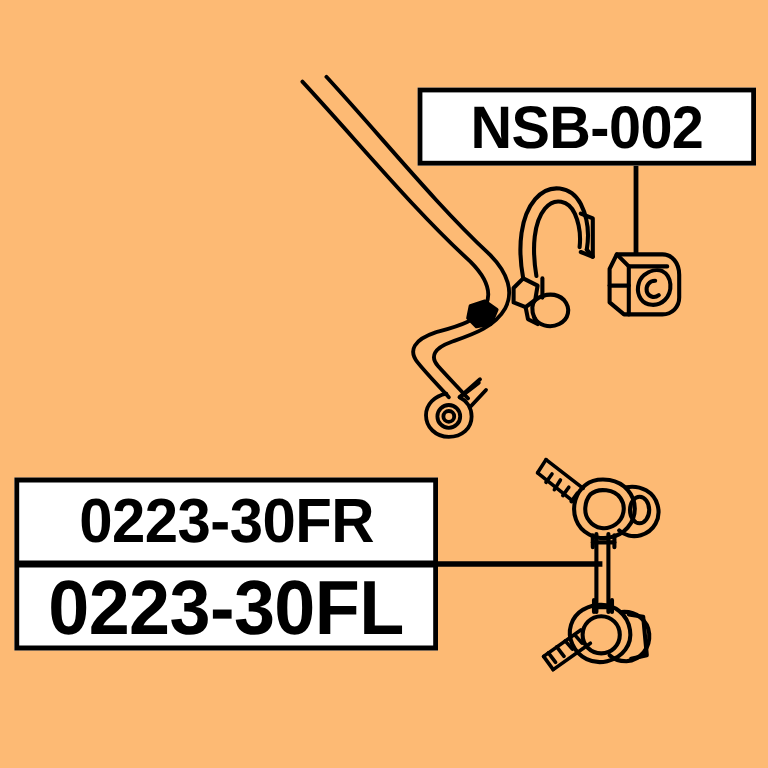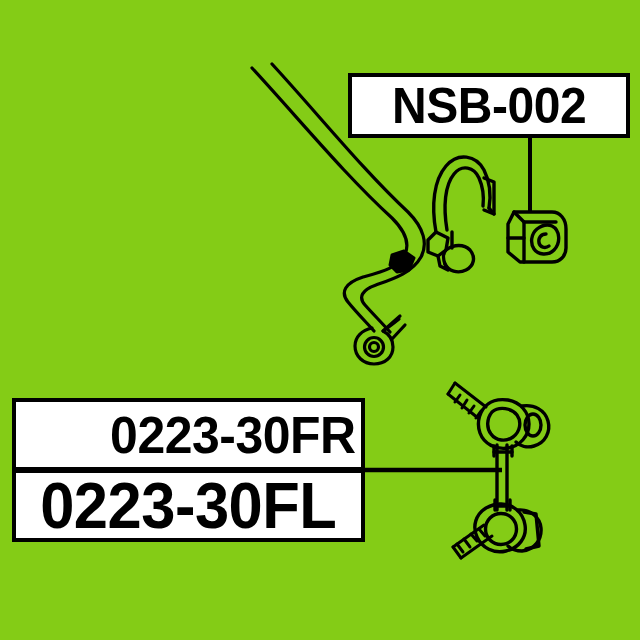--- a/index.html
+++ b/index.html
@@ -7,21 +7,21 @@
     padding: 0;
     background: #ffffff;
   }
   body {
     font-family: "Liberation Sans", sans-serif;
   }
   #diagram {
     position: relative;
     width: 640px;
     height: 640px;
-    background: #84cc16;
+    background: #fdba74;
     overflow: hidden;
   }
   #art {
     position: absolute;
     left: 0;
     top: 0;
     width: 640px;
     height: 640px;
   }
   .label-box {
@@ -46,21 +46,20 @@
     height: 65px;
     font-size: 50px;
   }
   #label-fr {
     left: 12px;
     top: 398px;
     width: 353px;
     height: 72px;
     font-size: 52px;
     border-bottom-width: 3px;
-    justify-content: flex-end;
   }
   #label-fl {
     left: 12px;
     top: 470px;
     width: 353px;
     height: 72px;
     font-size: 64px;
     border-top-width: 3px;
   }
   .label-text {

